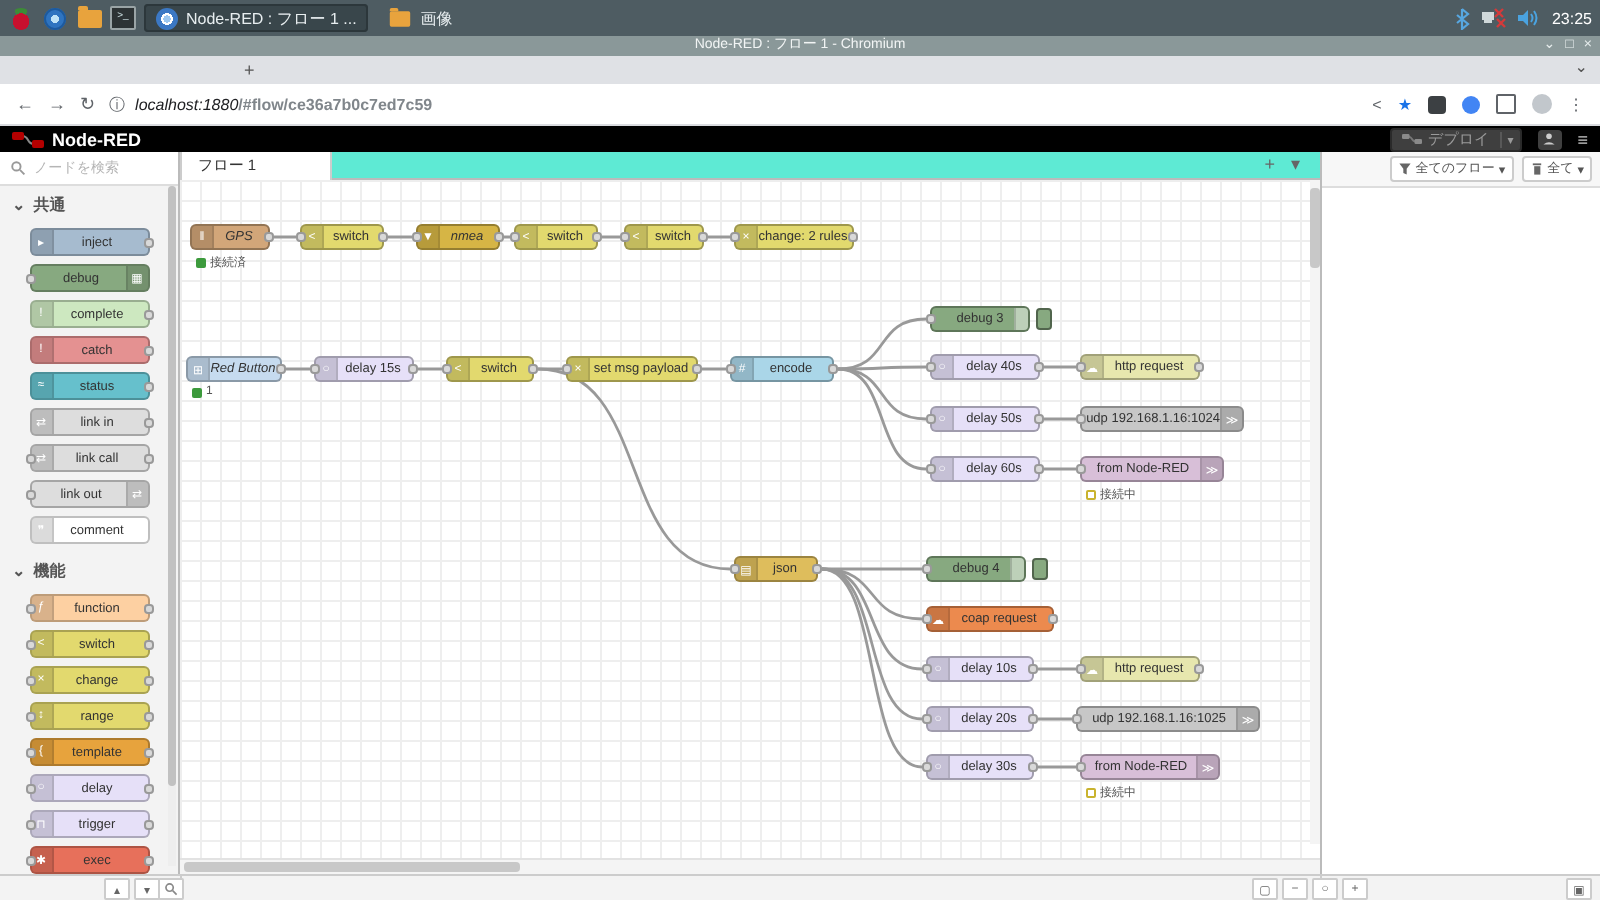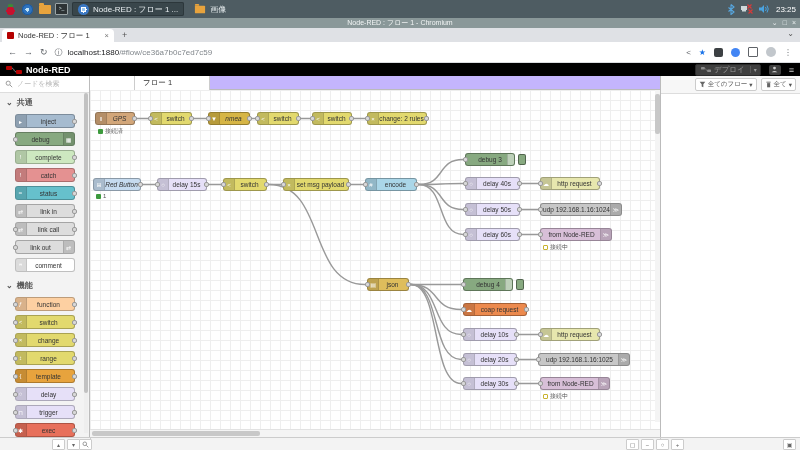--- a/index.html
+++ b/index.html
@@ -25,22 +25,22 @@
   #tabstrip{left:0;top:28px;width:800px;height:14px;background:#dfe1e5;}
   .btab{position:absolute;left:2px;top:1px;width:112px;height:13px;background:#fff;border-radius:4px 4px 0 0;display:flex;align-items:center;gap:4px;padding:0 5px;box-sizing:border-box;font-size:7.5px;color:#333;}
   .favicon{width:7px;height:7px;border-radius:1px;background:#b40000;flex:0 0 auto;}
   .btab .x{margin-left:auto;color:#777;}
   .newtab{position:absolute;left:122px;top:2px;color:#555;font-size:9px;line-height:11px;}
   .tabchev{position:absolute;right:6px;top:1px;color:#555;font-size:8px;}
   
   #urlbar{left:0;top:42px;width:800px;height:21px;background:#fff;border-bottom:1px solid #dadce0;display:flex;align-items:center;gap:7px;padding:0 8px;box-sizing:border-box;color:#5f6368;}
   .navb{font-size:9px;color:#5f6368;}
   .urlfield{display:flex;align-items:center;gap:5px;font-size:8px;flex:0 1 auto;min-width:0;}
-  .urlhost{color:#202124;}
-  .urlpath{color:#80868b;}
+  .urlhost{color:#202124;font-style:italic;}
+  .urlpath{color:#80868b;font-weight:bold;}
   .url-right{margin-left:auto;display:flex;align-items:center;gap:8px;font-size:8px;}
   .star{color:#1a73e8;}
   .ext1{width:9px;height:9px;background:#3c4043;border-radius:2px;}
   .ext2{width:9px;height:9px;background:#4285f4;border-radius:50%;}
   .sqr{width:8px;height:8px;border:1px solid #5f6368;border-radius:1px;}
   .avatar{width:10px;height:10px;border-radius:50%;background:#c2c7cc;}
   
   #nrheader{left:0;top:63px;width:800px;height:13px;background:#000;display:flex;align-items:center;padding:0 6px;box-sizing:border-box;}
   .nrlogo{display:flex;align-items:center;gap:4px;color:#fff;font-size:9px;font-weight:bold;}
   .nr-right{margin-left:auto;display:flex;align-items:center;gap:8px;}
@@ -55,21 +55,21 @@
   .pal-node{position:relative;width:60px;height:14px;margin:4px auto;border-radius:3px;border:1px solid rgba(0,0,0,.25);box-sizing:border-box;font-size:6.5px;color:#333;display:flex;align-items:center;justify-content:center;}
   .pal-node .plabel{pointer-events:none;white-space:nowrap;}
   .picon{position:absolute;top:0;bottom:0;width:10px;background:rgba(0,0,0,.14);color:#fff;font-size:6px;display:flex;align-items:center;justify-content:center;}
   .picon.left{left:0;border-right:1px solid rgba(0,0,0,.1);border-radius:2px 0 0 2px;}
   .picon.right{right:0;border-left:1px solid rgba(0,0,0,.1);border-radius:0 2px 2px 0;}
   .pport{position:absolute;width:5px;height:5px;border-radius:2px;background:#d9d9d9;border:1px solid #999;top:3.5px;box-sizing:border-box;}
   .pport.in{left:-3px;} .pport.out{right:-3px;}
   #pal-scroll{position:absolute;right:1px;top:17px;width:4px;height:340px;background:#eee;}
   #pal-thumb{position:absolute;left:0;top:0;width:4px;height:300px;background:#c1c1c1;border-radius:2px;}
   
-  #flowtabs{left:90px;top:76px;width:570px;height:14px;background:#c4b5fd;border-bottom:1px solid #bbb;box-sizing:border-box;margin-left:44px;}
+  #flowtabs{left:90px;top:76px;width:570px;height:14px;background:#5eead4;border-bottom:1px solid #bbb;box-sizing:border-box;}
   .flowtab{position:absolute;left:0;top:0;width:76px;height:14px;background:#fff;border-right:1px solid #ccc;border-left:1px solid #ccc;font-size:7.5px;color:#333;line-height:14px;padding-left:8px;box-sizing:border-box;}
   .ft-btns{position:absolute;right:10px;top:1px;display:flex;gap:8px;color:#666;font-size:9px;}
   
   #graph{left:90px;top:90px;width:570px;height:347px;background-color:#fff;
     background-image:linear-gradient(#eeeeee 1px,transparent 1px),linear-gradient(90deg,#eeeeee 1px,transparent 1px);
     background-size:10px 10px;overflow:hidden;}
   #wires{position:absolute;left:0;top:0;}
   .fnode{position:absolute;height:13px;border-radius:3px;border:1px solid rgba(0,0,0,.3);box-sizing:border-box;font-size:6.5px;color:#333;display:flex;align-items:center;justify-content:center;}
   .fnode .nlabel{white-space:nowrap;pointer-events:none;}
   .nicon{position:absolute;top:0;bottom:0;width:10px;background:rgba(0,0,0,.14);color:#fff;font-size:6px;display:flex;align-items:center;justify-content:center;}
@@ -152,25 +152,20 @@
   <div class="abs" id="titlebar">
     <span>Node-RED : フロー 1 - Chromium</span>
     <span class="win-ctrls">
       <span>⌄</span>
       <span>□</span>
       <span>×</span>
     </span>
   </div>
 
   <div class="abs" id="tabstrip">
-    <div class="btab">
-      <span class="favicon"></span>
-      <span style="overflow:hidden;white-space:nowrap;">Node-RED : フロー 1</span>
-      <span class="x">×</span>
-    </div>
     <span class="newtab">+</span>
     <span class="tabchev">⌄</span>
   </div>
 
   <div class="abs" id="urlbar">
     <span class="navb">←</span>
     <span class="navb">→</span>
     <span class="navb">↻</span>
     <div class="urlfield">
       <span>ⓘ</span>

